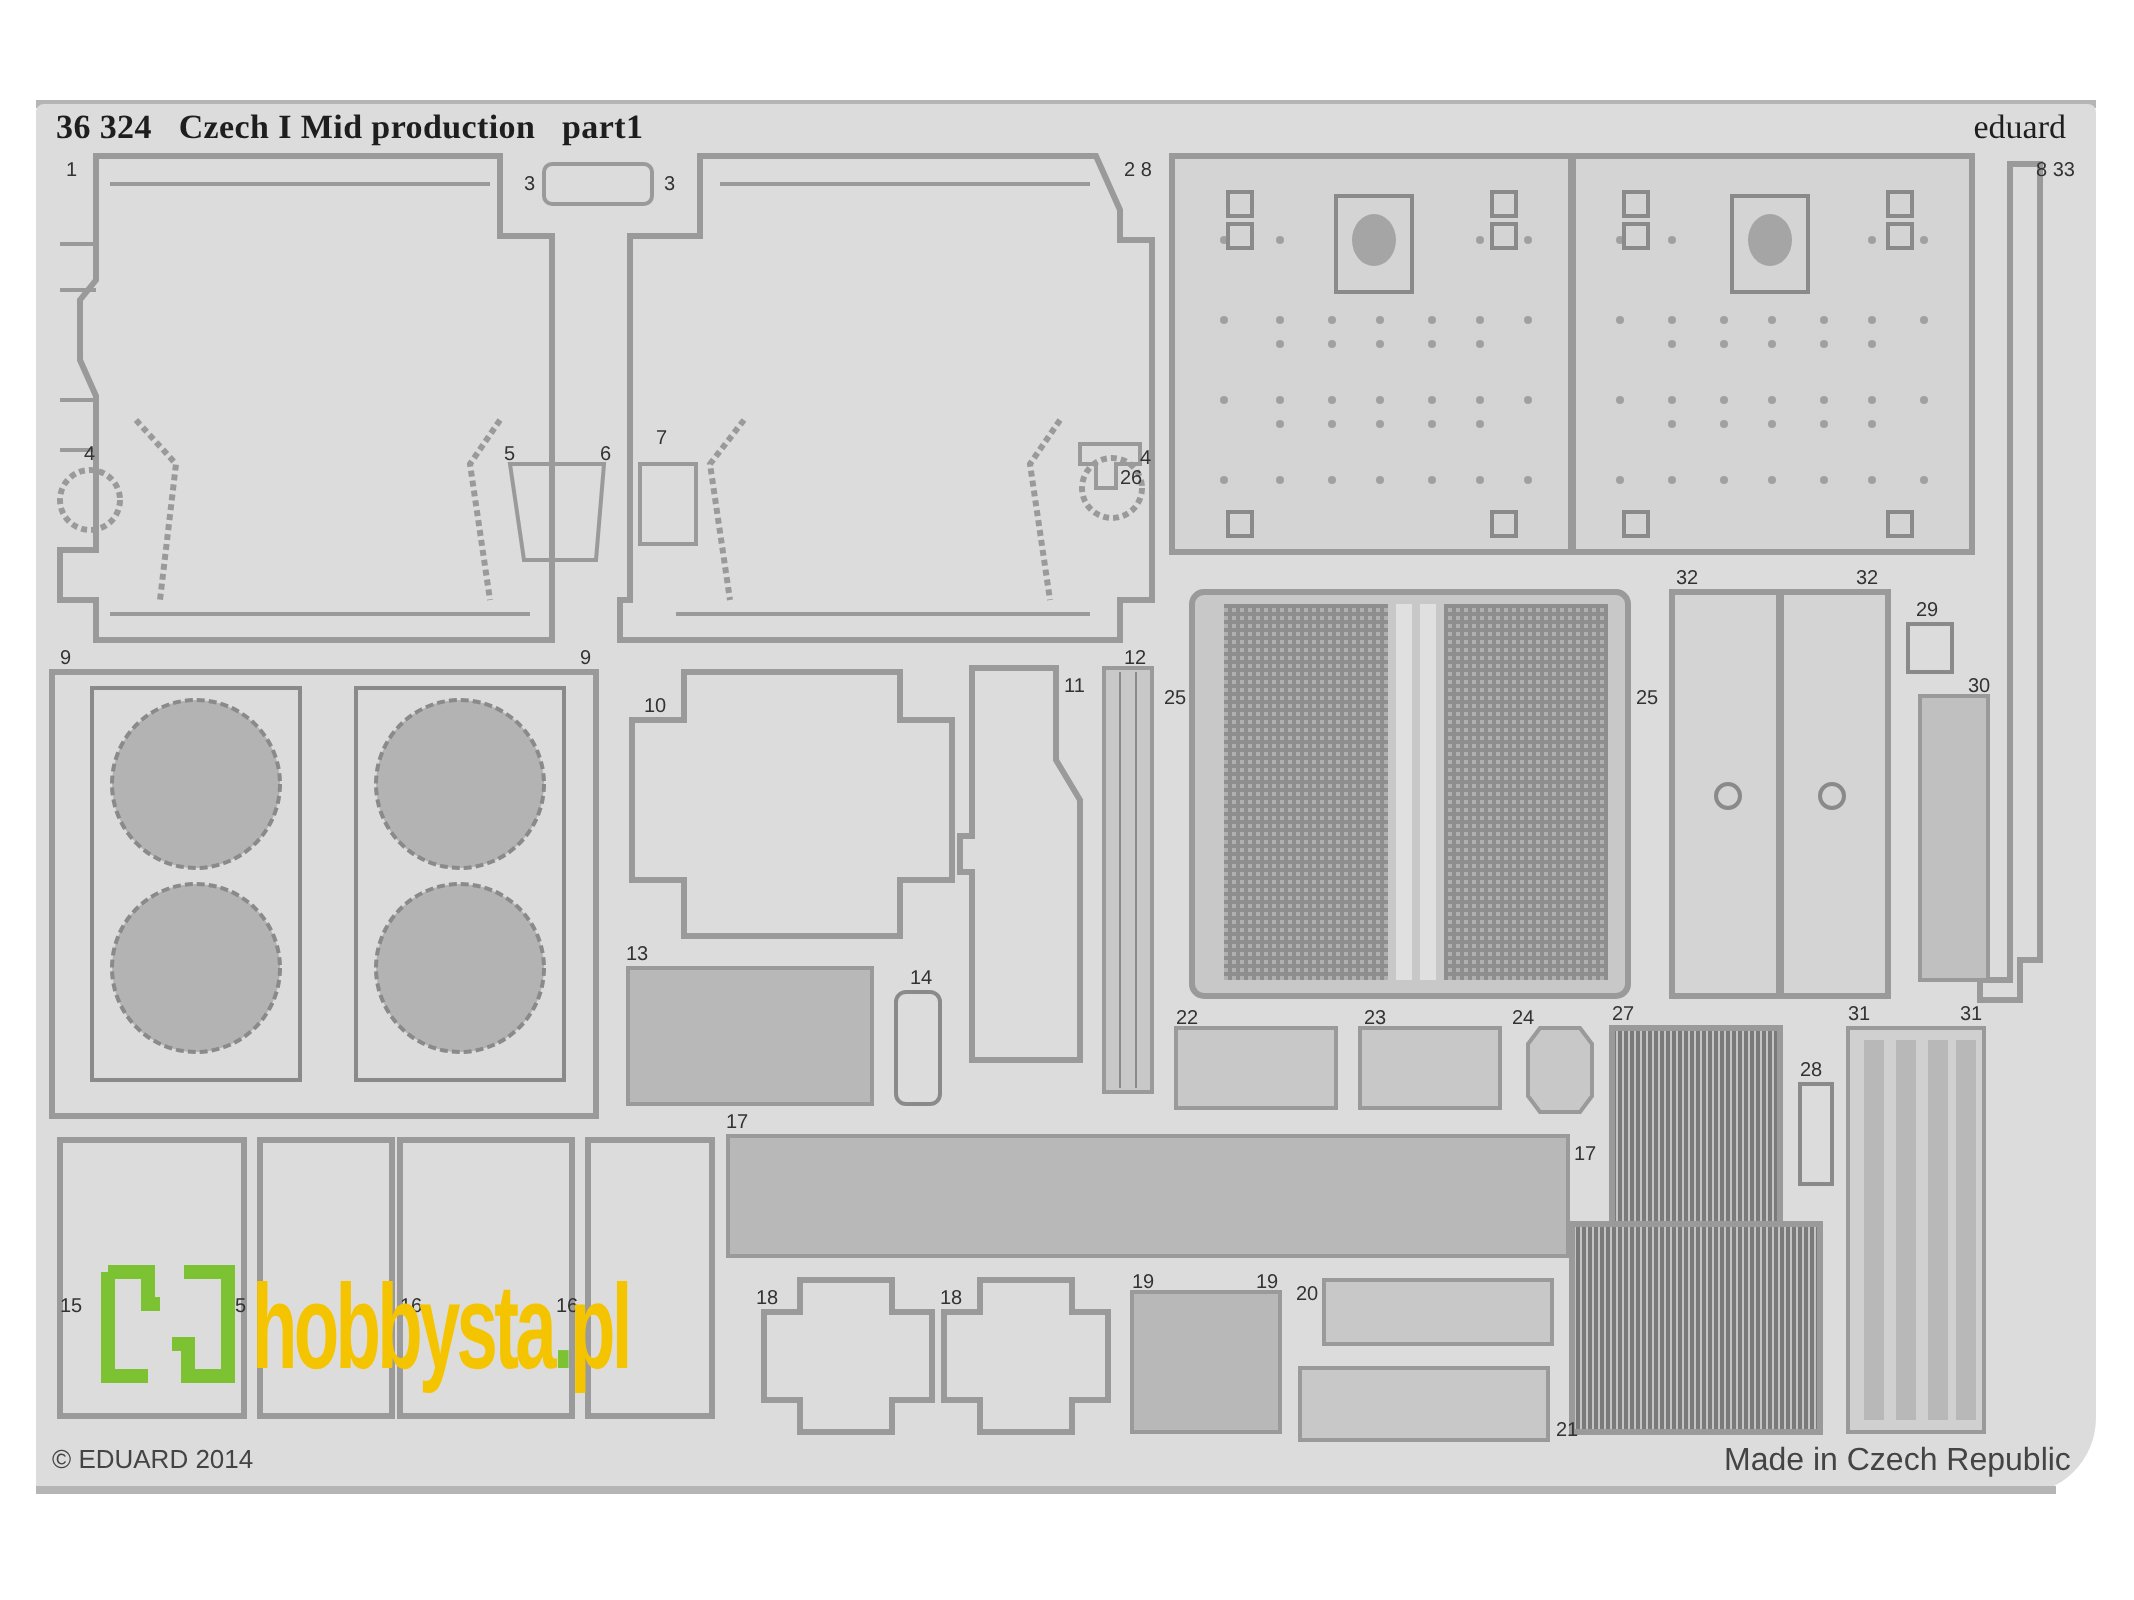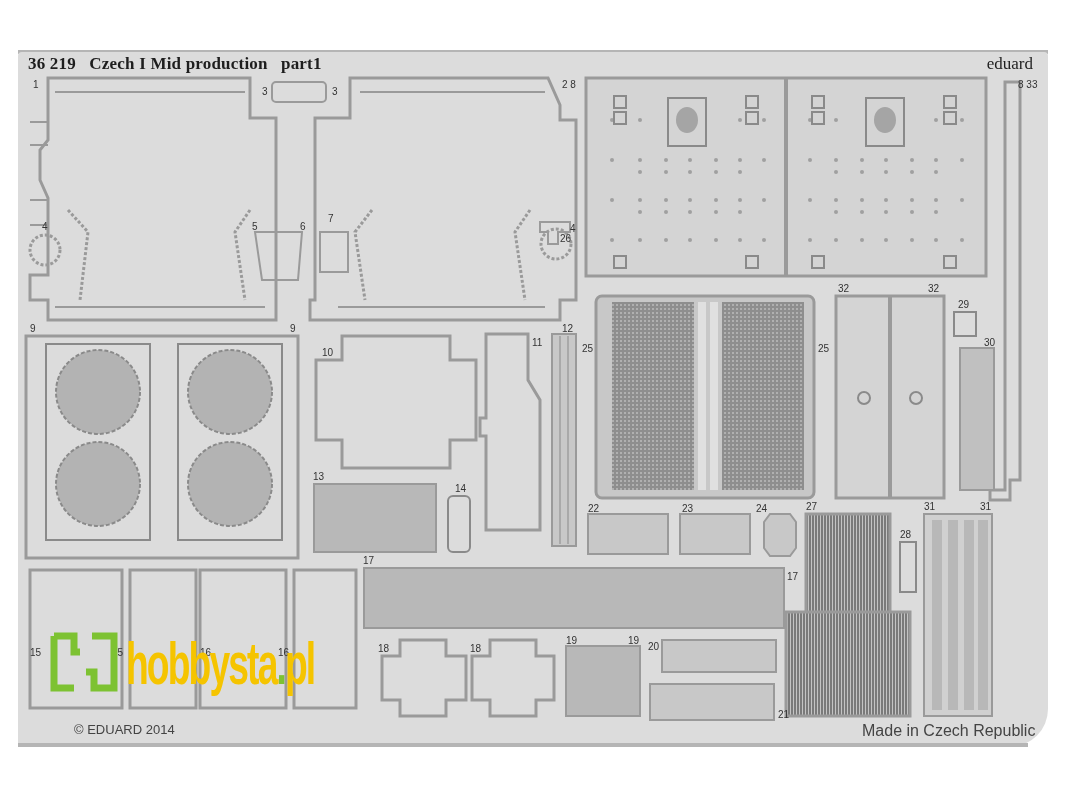--- a/index.html
+++ b/index.html
@@ -2,36 +2,36 @@
 <html><head>
 <meta charset="utf-8">
 <style>
   html,body{margin:0;padding:0;background:#ffffff;}
   body{width:1067px;height:800px;position:relative;overflow:hidden;font-family:"Liberation Sans",sans-serif;}
   .fret{position:absolute;left:18px;top:52px;width:1030px;height:695px;background:#dcdcdc;border-radius:4px 4px 38px 4px;}
   .fret-edge{position:absolute;left:18px;top:50px;width:1030px;height:4px;background:#b5b5b5;}
   .fret-edge-b{position:absolute;left:18px;top:743px;width:1010px;height:4px;background:#b5b5b5;}
   .title{position:absolute;left:28px;top:54px;font-family:"Liberation Serif",serif;font-weight:bold;font-size:17px;color:#1e1e1e;letter-spacing:0.2px;white-space:pre;}
   .brand{position:absolute;right:34px;top:54px;font-family:"Liberation Serif",serif;font-weight:normal;font-size:17px;color:#1e1e1e;}
-  .copyright{position:absolute;left:26px;top:722px;font-size:13px;color:#444;margin-left:48px;}
+  .copyright{position:absolute;left:26px;top:722px;font-size:13px;color:#444;}
   .made{position:absolute;left:862px;top:722px;font-size:16px;color:#444;}
   svg.parts{position:absolute;left:0;top:0;}
   .lbl{font-family:"Liberation Sans",sans-serif;font-size:10px;fill:#333;}
   .wm{position:absolute;left:48px;top:624px;height:70px;display:flex;align-items:flex-end;}
   .wm-text{font-family:"Liberation Sans",sans-serif;font-weight:bold;font-size:60px;color:#f5c400;letter-spacing:-3px;transform:scaleX(0.62);transform-origin:left center;line-height:1;margin-left:6px;}
   .wm-dot{color:#7dc232;}
 </style>
 </head>
 <body>
 
 <div class="fret-edge"></div>
 <div class="fret"></div>
 <div class="fret-edge-b"></div>
 
-<div class="title"><span>36 219</span>   <span>Czech I Mid production</span>   <span>part1</span></div>
+<div class="title"><span>36 324</span>   <span>Czech I Mid production</span>   <span>part1</span></div>
 <div class="brand">eduard</div>
 
 <svg class="parts" width="1067" height="800" viewBox="0 0 1067 800">
   <defs>
     <pattern id="grille" width="4" height="4" patternUnits="userSpaceOnUse">
       <rect width="4" height="4" fill="#8e8e8e"></rect>
       <rect width="2" height="2" fill="#b0b0b0"></rect>
     </pattern>
     <pattern id="mesh" width="3" height="6" patternUnits="userSpaceOnUse">
       <rect width="3" height="6" fill="#7a7a7a"></rect>

